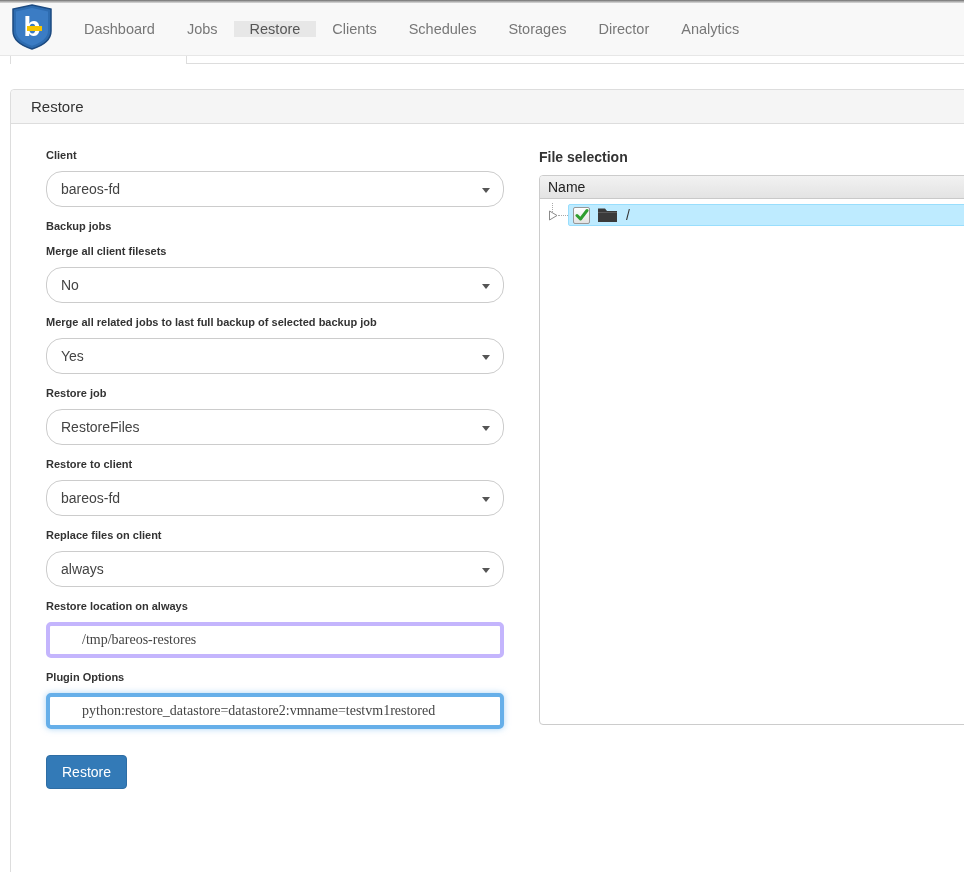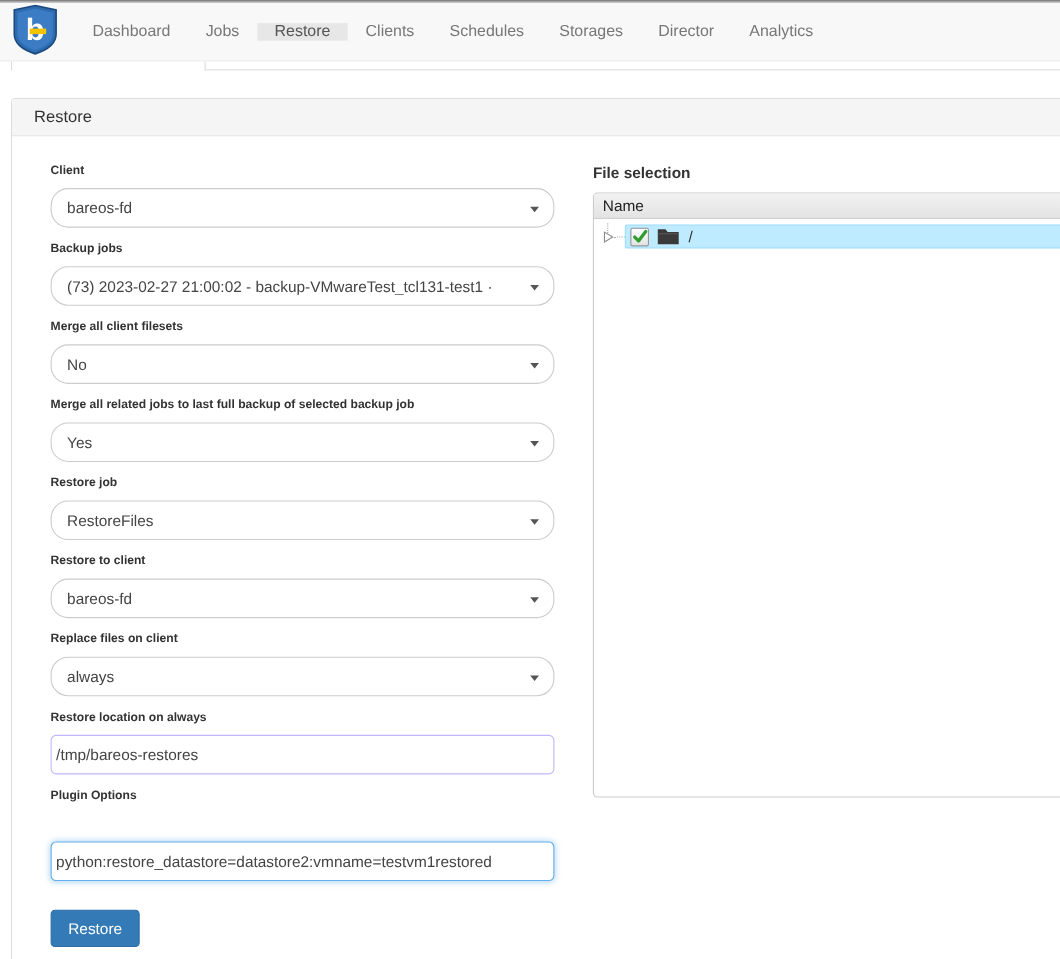--- a/index.html
+++ b/index.html
@@ -41,25 +41,25 @@
   .form-label { display:block; font-weight:bold; font-size:11px; color:#333;
                 margin-bottom:10px; }
   .control { position:relative; height:36px; width:100%; border:1px solid #ccc;
              border-radius:16px; background:#fff; display:flex; align-items:center;
              padding:0 26px 0 14px; font-size:14px; color:#444; cursor:pointer; }
   .control .value { white-space:nowrap; overflow:hidden; }
   .select-box::after { content:""; position:absolute; right:13px; top:16px;
                        border-left:4.5px solid transparent;
                        border-right:4.5px solid transparent;
                        border-top:5px solid #555; }
-  .text-input { height:36px; width:100%; border:1px solid #c4b5fd; border-radius:5px;
-                padding:0 4px; font-size:14px; color:#444;
-                font-family:Liberation Sans, sans-serif; outline:none; }
+  .text-input { height:36px; width:100%; border:4px solid #c4b5fd; border-radius:5px;
+                padding:0 32px; font-size:14px; color:#444;
+                font-family:Liberation Serif, serif; outline:none; }
   .text-input.focused { border-color:#66afe9;
-                        box-shadow:0 0 6px rgba(102,175,233,.55);margin-top:26px; }
+                        box-shadow:0 0 6px rgba(102,175,233,.55); }
   .btn-primary { margin-top:13px; background:#337ab7; border:1px solid #2e6da4;
                  color:#fff; font-size:14px; padding:8px 15px; border-radius:4px;
                  cursor:pointer; font-family:"Liberation Sans", sans-serif; }
 
   
   .file-col { flex:1 1 auto; min-width:0; padding-left:35px; }
   .file-label { font-weight:bold; font-size:14px; color:#333; margin-bottom:10px;
                 display:block; }
   .file-tree-panel { border:1px solid #ccc; border-radius:4px; height:550px;
                      overflow:hidden; background:#fff; }
@@ -127,23 +127,20 @@
 
       <div class="form-group">
         <span class="form-label">Client</span>
         <div class="control select-box">
           <span class="value">bareos-fd</span>
         </div>
       </div>
 
       <div class="form-group">
         <span class="form-label">Backup jobs</span>
-        <div class="control select-box">
-          <span class="value">(73) 2023-02-27 21:00:02 - backup-VMwareTest_tcl131-test1 ·</span>
-        </div>
       </div>
 
       <div class="form-group">
         <span class="form-label">Merge all client filesets</span>
         <div class="control select-box">
           <span class="value">No</span>
         </div>
       </div>
 
       <div class="form-group">

